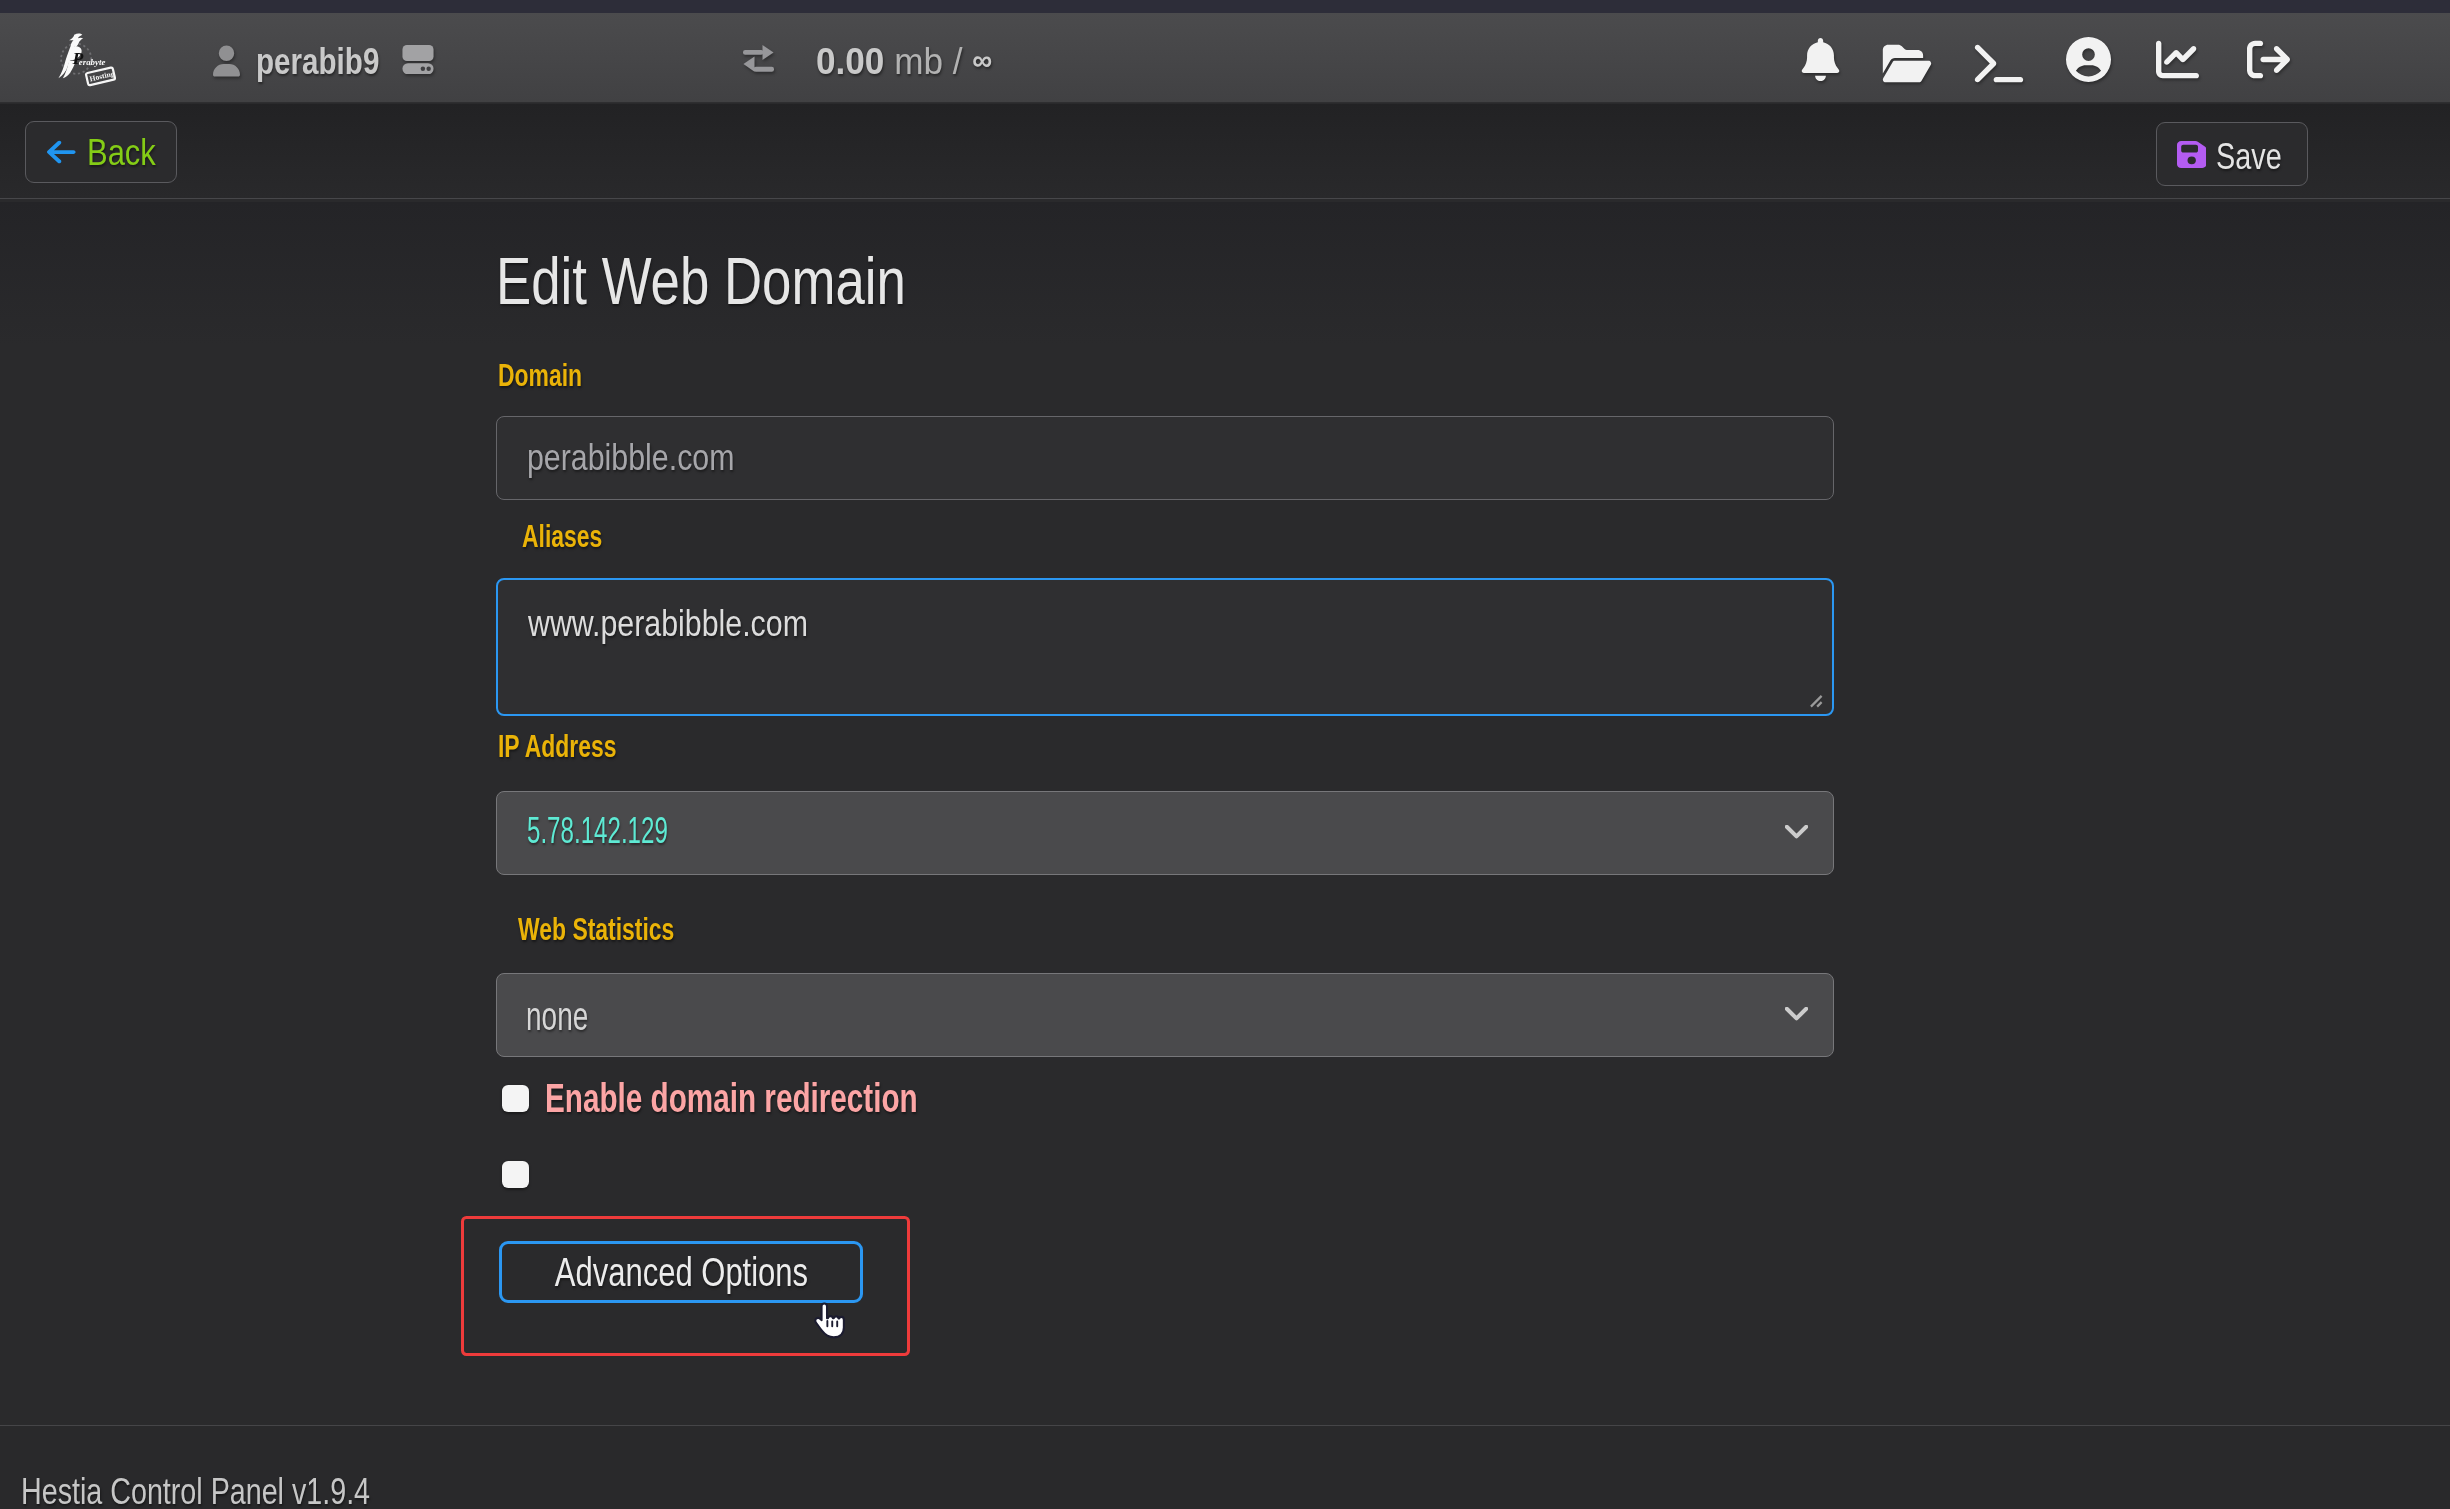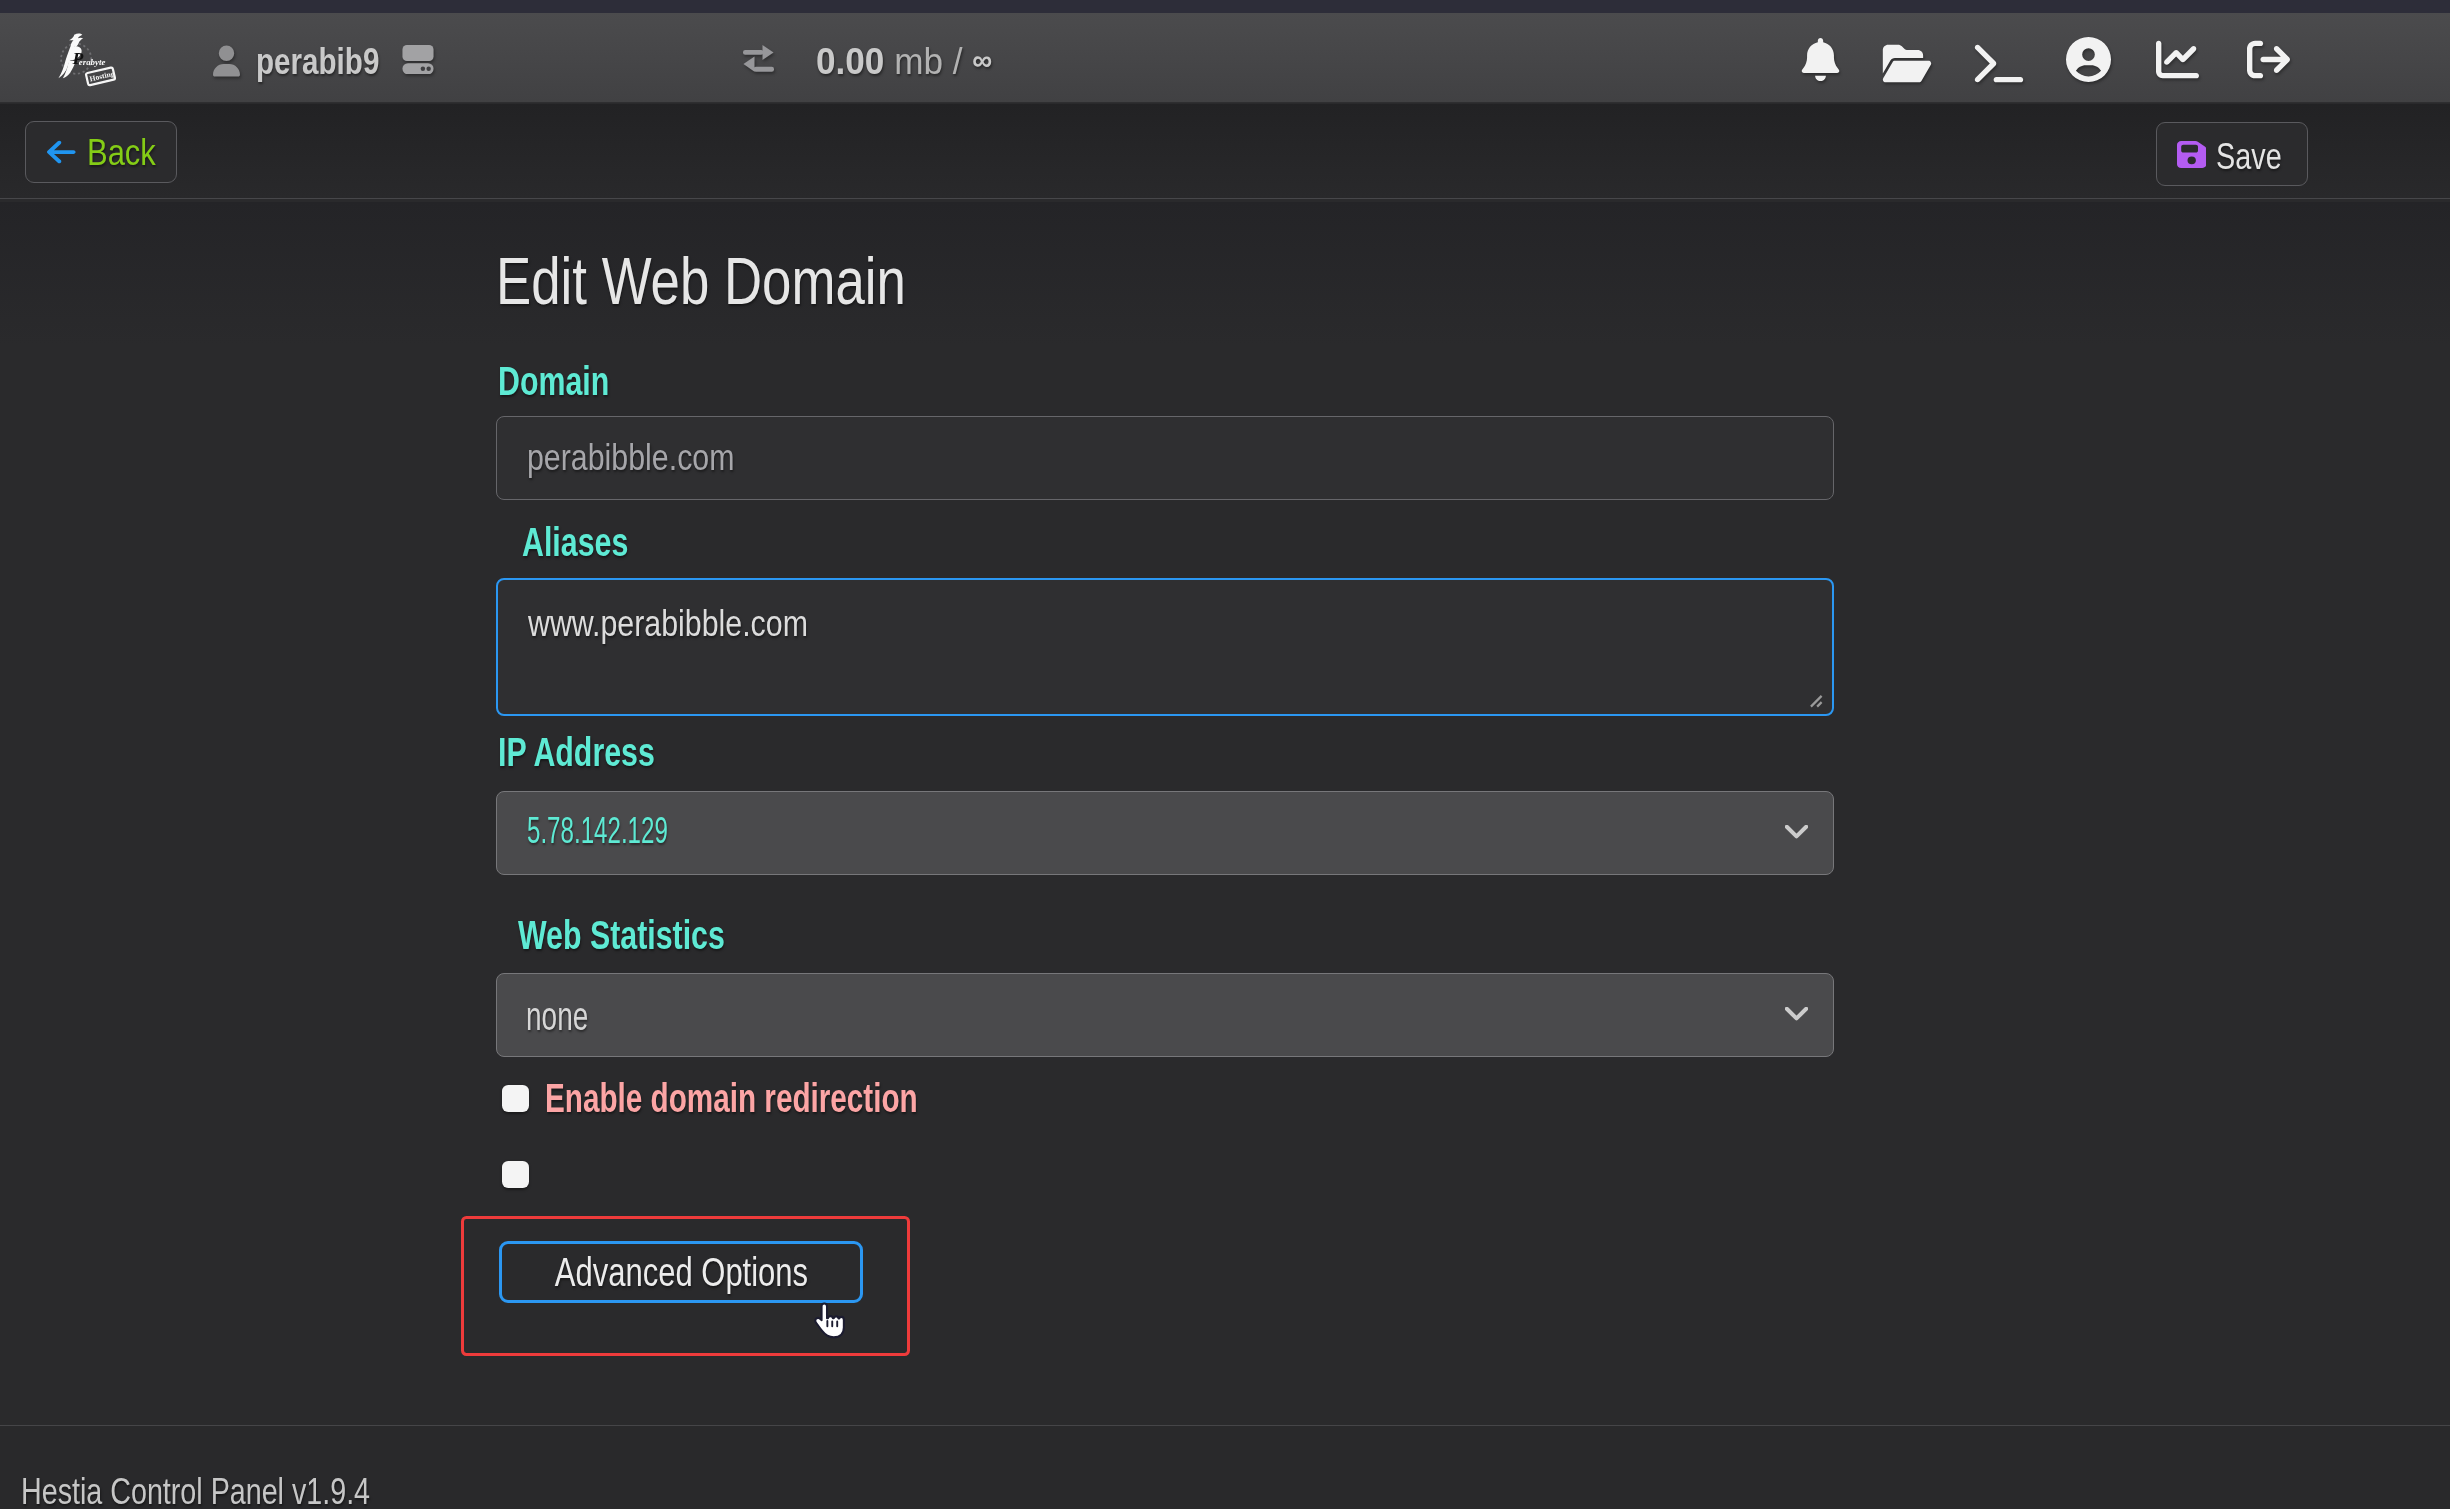--- a/index.html
+++ b/index.html
@@ -20,21 +20,21 @@
     background:linear-gradient(#222224, #29292b); border-bottom:1.8px solid #47474a; }
   #main { left:0; top:202px; width:2450px; height:1223px;
     background:linear-gradient(#242427 0px, #2a2a2c 143px); }
   #footer { left:0; top:1425px; width:2450px; height:85px; background:#29292b;
     border-top:1.8px solid #454548; }
 
   .hbtn { border:1.8px solid #5a5a5e; border-radius:9px; background:#2b2b2d;
     color:#e4e4e4; display:flex; align-items:center; justify-content:center;
     font-size:36px; }
 
-  .label { color:#5eead4; font-weight:bold; font-size:41px;text-decoration:underline; }
+  .label { color:#eab308; font-weight:bold; font-size:31px;text-decoration:underline; }
   .ctrl { border-radius:8px; }
   .input { background:#2f2f31; border:1.8px solid #66666a; }
   .sel { background:#4a4a4c; border:1.8px solid #77777a; }
 
   .cb { width:27px; height:27px; background:#f4f4f4; border-radius:6.2px;
     box-shadow:0 1.8px 2.7px rgba(0,0,0,.4); }
   .cblabel { color:#fca5a5; font-weight:bold; font-size:40px; }
 </style>
 </head>
 <body>

